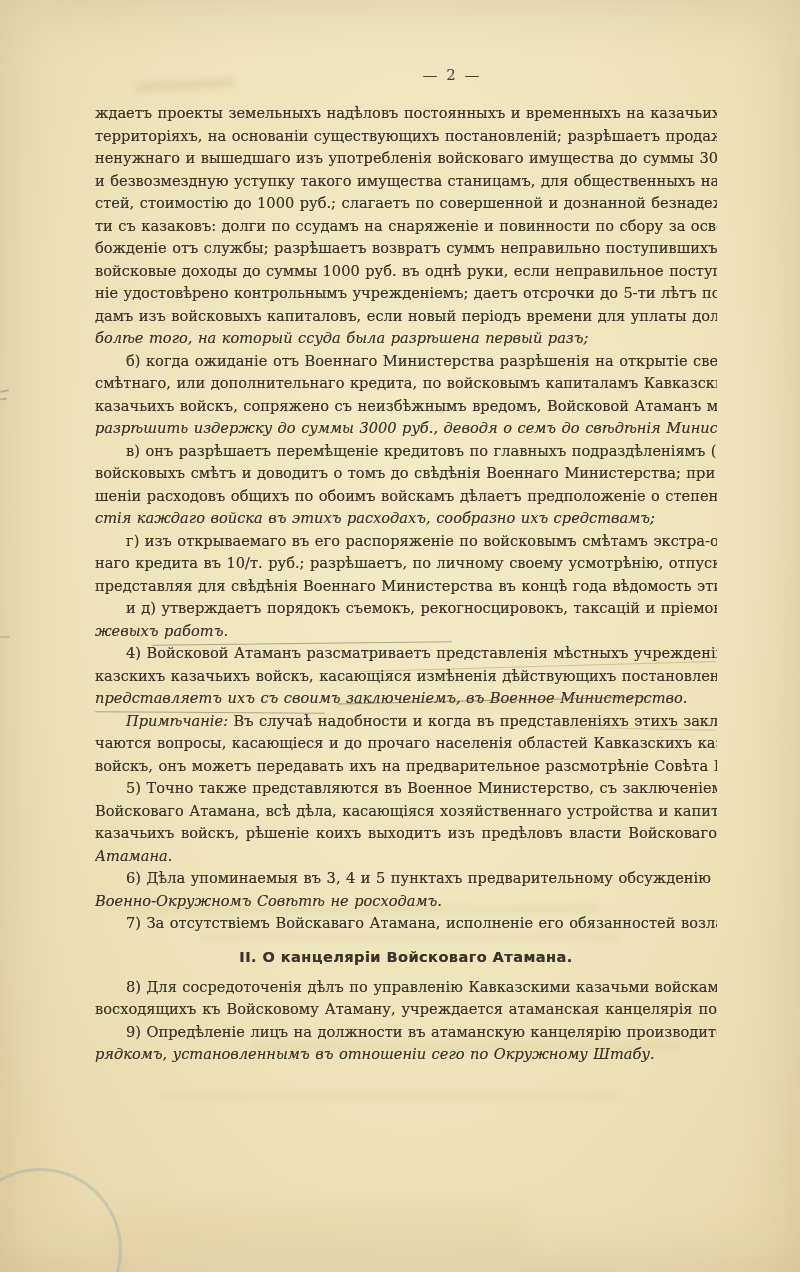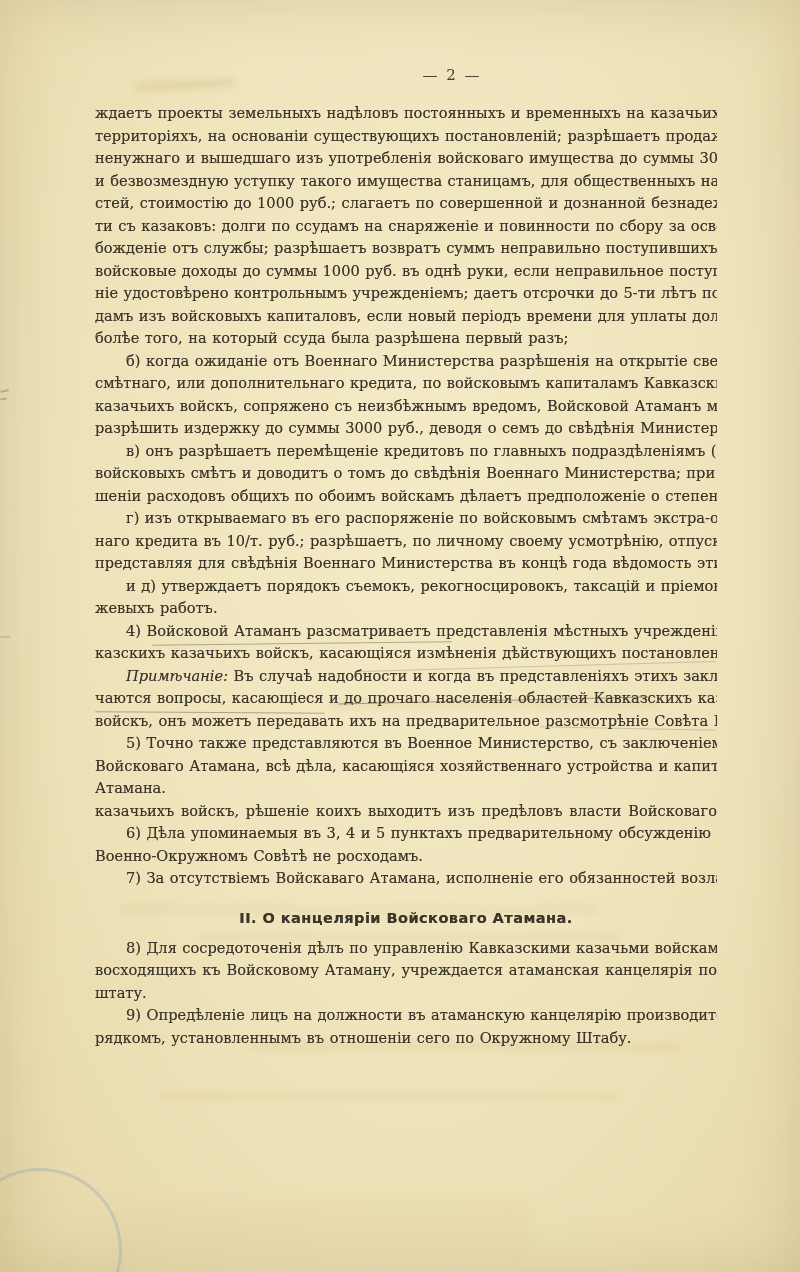--- a/index.html
+++ b/index.html
@@ -33,24 +33,25 @@
     text-align:justify;
     text-align-last:justify;
     white-space:nowrap;
     overflow:hidden;
     word-spacing:0.06em;
     text-shadow:0 0 0.5px rgba(62,54,40,0.55);
   }
   .line.last{
     text-align:center;
     text-align-last:left;
+    font-style:italic;
   }
   .para.indent .line.first{text-indent:31px;}
   .section-heading{
-    margin:19px 0 11px 0;
+    margin:13px 0 11px 0;
     text-align:center;
     font-family:"DejaVu Sans", sans-serif;
     font-weight:bold;
     font-size:14.6px;
     letter-spacing:0.4px;
     color:#3a342a;
     text-shadow:0 0 0.5px rgba(62,54,40,0.6);
   }
   .pencil-mark{
     position:absolute;
@@ -114,59 +115,60 @@
         <div class="para indent">
           <div class="line first">б) когда ожиданіе отъ Военнаго Министерства разрѣшенія на открытіе сверх-</div>
           <div class="line">смѣтнаго, или дополнительнаго кредита, по войсковымъ капиталамъ Кавказскихъ</div>
           <div class="line">казачьихъ войскъ, сопряжено съ неизбѣжнымъ вредомъ, Войсковой Атаманъ можетъ</div>
           <div class="line last">разрѣшить издержку до суммы 3000 руб., деводя о семъ до свѣдѣнія Министерства;</div>
         </div>
         <div class="para indent">
           <div class="line first">в) онъ разрѣшаетъ перемѣщеніе кредитовъ по главныхъ подраздѣленіямъ (§§)</div>
           <div class="line">войсковыхъ смѣтъ и доводитъ о томъ до свѣдѣнія Военнаго Министерства; при испро-</div>
           <div class="line">шеніи расходовъ общихъ по обоимъ войскамъ дѣлаетъ предположеніе о степени уча-</div>
+          <div class="line last">стія каждаго войска въ этихъ расходахъ, сообразно ихъ средствамъ;</div>
         </div>
         <div class="para indent">
           <div class="line first">г) изъ открываемаго въ его распоряженіе по войсковымъ смѣтамъ экстра-ординар-</div>
           <div class="line">наго кредита въ 10/т. руб.; разрѣшаетъ, по личному своему усмотрѣнію, отпуски,</div>
           <div class="line">представляя для свѣдѣнія Военнаго Министерства въ концѣ года вѣдомость этимъ</div>
         </div>
         <div class="para indent">
           <div class="line first">и д) утверждаетъ порядокъ съемокъ, рекогносцировокъ, таксацій и пріемовъ ме-</div>
           <div class="line last">жевыхъ работъ.</div>
         </div>
         <div class="para indent">
           <div class="line first">4) Войсковой Атаманъ разсматриваетъ представленія мѣстныхъ учрежденій Кав-</div>
           <div class="line">казскихъ казачьихъ войскъ, касающіяся измѣненія дѣйствующихъ постановленій и</div>
+          <div class="line last">представляетъ ихъ съ своимъ заключеніемъ, въ Военное Министерство.</div>
         </div>
         <div class="para indent">
           <div class="line first"><i>Примѣчаніе:</i> Въ случаѣ надобности и когда въ представленіяхъ этихъ заклю-</div>
           <div class="line">чаются вопросы, касающіеся и до прочаго населенія областей Кавказскихъ казачьихъ</div>
           <div class="line">войскъ, онъ можетъ передавать ихъ на предварительное разсмотрѣніе Совѣта Глав-</div>
         </div>
         <div class="para indent">
           <div class="line first">5) Точно также представляются въ Военное Министерство, съ заключеніемъ</div>
           <div class="line">Войсковаго Атамана, всѣ дѣла, касающіяся хозяйственнаго устройства и капиталовъ</div>
+          <div class="line">казачьихъ войскъ, рѣшеніе коихъ выходитъ изъ предѣловъ власти Войсковаго</div>
           <div class="line last">Атамана.</div>
-          <div class="line">казачьихъ войскъ, рѣшеніе коихъ выходитъ изъ предѣловъ власти Войсковаго</div>
         </div>
         <div class="para indent">
           <div class="line first">6) Дѣла упоминаемыя въ 3, 4 и 5 пунктахъ предварительному обсужденію въ</div>
           <div class="line last">Военно-Окружномъ Совѣтѣ не росходамъ.</div>
         </div>
         <div class="para indent">
           <div class="line first">7) За отсутствіемъ Войскаваго Атамана, исполненіе его обязанностей возлагается</div>
         </div>
       </div>
     <div class="section-heading">II. О канцеляріи Войсковаго Атамана.</div>
     <div id="paras-after">
         <div class="para indent">
           <div class="line first">8) Для сосредоточенія дѣлъ по управленію Кавказскими казачьми войсками,</div>
           <div class="line">восходящихъ къ Войсковому Атаману, учреждается атаманская канцелярія по</div>
-          <div class="line last">штату.</div>
         </div>
         <div class="para indent">
           <div class="line first">9) Опредѣленіе лицъ на должности въ атаманскую канцелярію производится по-</div>
           <div class="line last">рядкомъ, установленнымъ въ отношеніи сего по Окружному Штабу.</div>
         </div>
       </div>
   </div>
 
   <div class="pencil-mark" style="left:152px;top:643px;width:300px;transform:rotate(-0.7deg);"></div>
   <div class="pencil-mark faint" style="left:360px;top:666px;width:356px;transform:rotate(-1.6deg);"></div>

